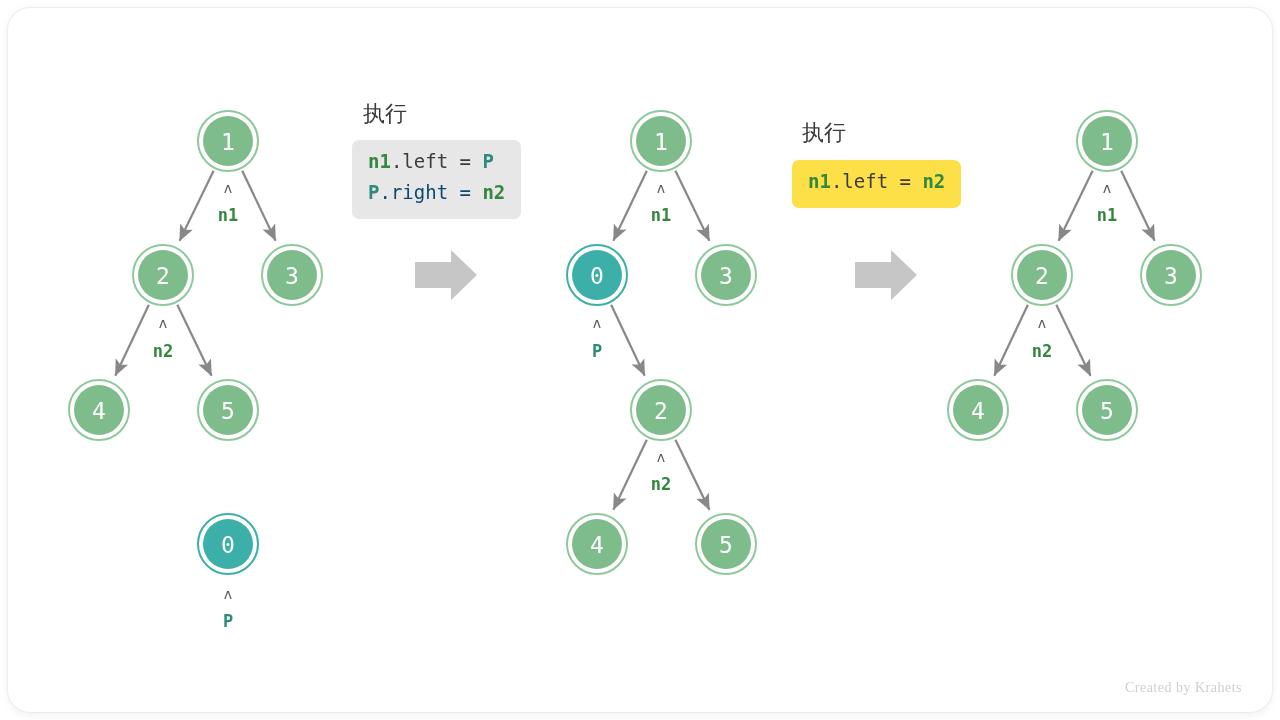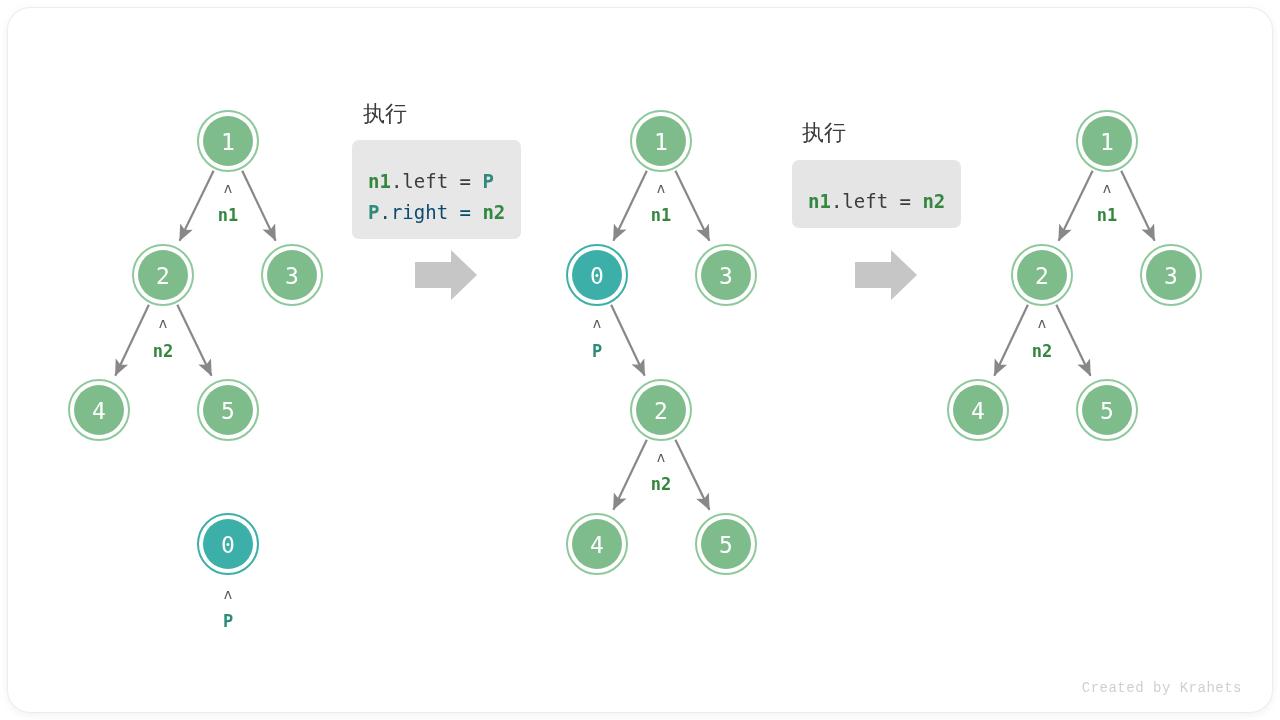--- a/index.html
+++ b/index.html
@@ -58,35 +58,35 @@
     position:absolute;
     font-family:"DejaVu Sans","Liberation Sans",sans-serif;
     font-size:22px;
     color:#3b3b3b;
     white-space:nowrap;
   }
   .code-box{
     position:absolute;
     background:#e7e7e7;
     border-radius:7px;
-    padding:26px 16px 11px 16px;
+    padding:6px 16px 11px 16px;
     font-family:"DejaVu Sans Mono","Liberation Mono",monospace;
     font-size:19px;
     line-height:31px;
     color:#3c3c3c;
     white-space:nowrap;
   }
   .code-line{ display:block; }
   .tok-var{ color:#3f9a4f; font-weight:bold; }
   .tok-ptr{ color:#2e9488; font-weight:bold; }
   .tok-plain{ color:#3c3c3c; }
   .watermark{
     position:absolute;
     right:38px;bottom:24px;
-    font-family:Liberation Mono, monospace;
+    font-family:Liberation Serif, serif;
     font-size:14px;
     color:#cfcfcf;
     letter-spacing:.5px;
     white-space:nowrap;
   }
 </style>
 </head>
 <body>
 
 <div id="canvas">
@@ -225,20 +225,20 @@
       </g>
   </svg>
 
   <div id="overlay-layer">
       <div class="step-title" style="left: 363px; top: 99px; color: rgb(59, 59, 59);">执行</div>
       <div class="code-box" style="left: 352px; top: 140px; background: rgb(231, 231, 231);">
         <span class="code-line"><span class="tok-var" style="color: rgb(51, 135, 63);">n1</span><span class="tok-plain" style="color: rgb(60, 60, 60);">.left = </span><span class="tok-ptr" style="color: rgb(46, 139, 124);">P</span></span>
         <span class="code-line"><span class="tok-ptr" style="color: rgb(46, 139, 124);">P</span><span class="tok-plain" style="color: #0c4a6e;">.right = </span><span class="tok-var" style="color: rgb(51, 135, 63);">n2</span></span>
       </div>
       <div class="step-title" style="left: 802px; top: 118px; color: rgb(59, 59, 59);">执行</div>
-      <div class="code-box" style="left: 792px; top: 160px; background: #e5e5e5;">
+      <div class="code-box" style="left: 792px; top: 160px; background: #fde047;">
         <span class="code-line"><span class="tok-var" style="color: rgb(51, 135, 63);">n1</span><span class="tok-plain" style="color: rgb(60, 60, 60);">.left = </span><span class="tok-var" style="color: rgb(51, 135, 63);">n2</span></span>
       </div>
     </div>
 
   <div class="watermark">Created by Krahets</div>
 
 </div>
 
 </body></html>

